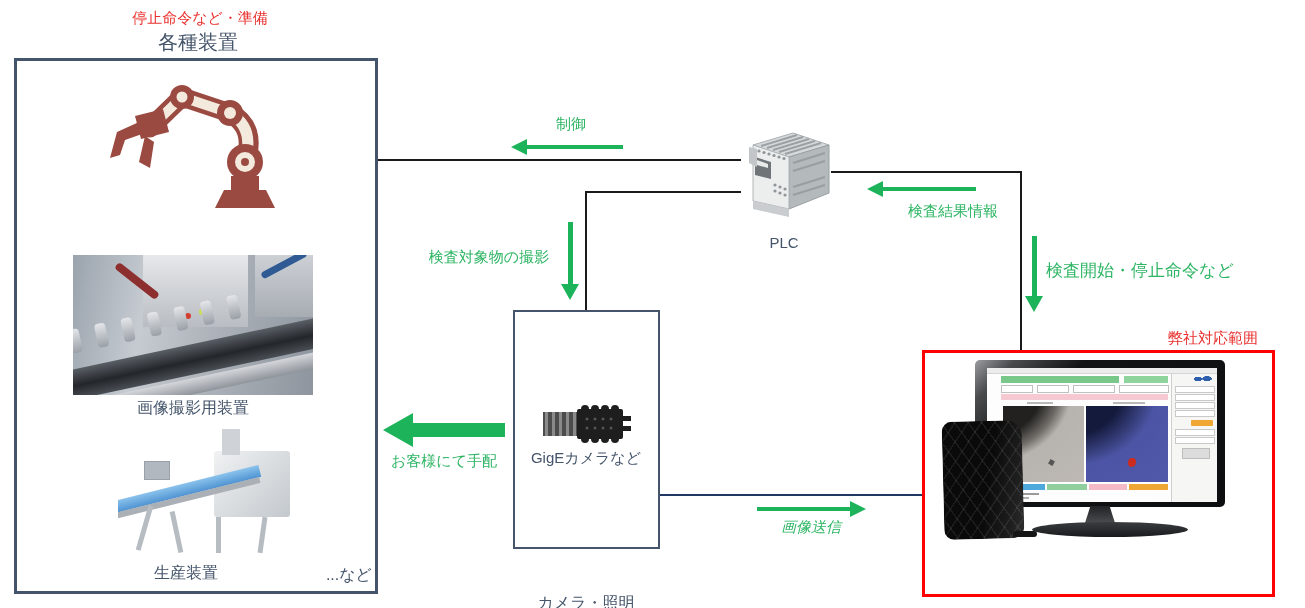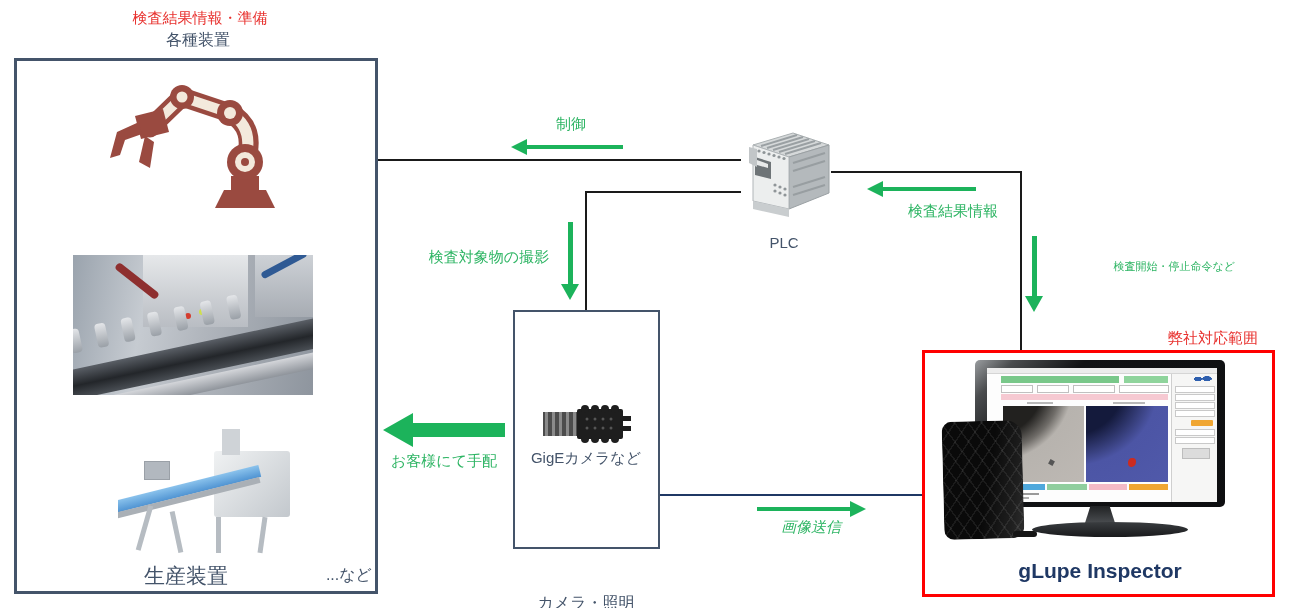--- a/index.html
+++ b/index.html
@@ -24,22 +24,22 @@
   
   .photo{position:absolute;overflow:hidden;}
   
   .mini{position:absolute;}
 </style>
 </head>
 <body>
 
 <div id="stage">
 
-  <div class="txt red" style="left:80px;top:9px;width:240px;font-size:15px;">検査結果情報・準備</div>
-  <div class="txt slate" style="left:98px;top:30px;width:200px;font-size:16px;">各種装置</div>
+  <div class="txt red" style="left:80px;top:9px;width:240px;font-size:15px;">停止命令など・準備</div>
+  <div class="txt slate" style="left:98px;top:30px;width:200px;font-size:20px;">各種装置</div>
 
   <div class="box" style="left:14px;top:58px;width:364px;height:536px;"></div>
 
   <svg class="abs" style="left:105px;top:76px;" width="180" height="142" viewBox="0 0 180 142">
 
     <path d="M110,132 L170,132 L161,114 L119,114 Z" fill="#9a4a40"></path>
     <rect x="126" y="100" width="28" height="16" fill="#9a4a40"></rect>
 
     <path d="M125,37 Q152,52 140,86" fill="none" stroke="#9a4a40" stroke-width="20" stroke-linecap="round"></path>
     <path d="M125,37 Q150,52 140,84" fill="none" stroke="#f3e9dc" stroke-width="11" stroke-linecap="round"></path>
@@ -77,33 +77,34 @@
       <div style="width:11px;height:24px;background:linear-gradient(#e4e6e9,#9aa0a7);border-radius:4px;"></div>
       <div style="width:11px;height:24px;background:linear-gradient(#e4e6e9,#9aa0a7);border-radius:4px;"></div>
       <div style="width:11px;height:24px;background:linear-gradient(#e4e6e9,#9aa0a7);border-radius:4px;"></div>
       <div style="width:11px;height:24px;background:linear-gradient(#e4e6e9,#9aa0a7);border-radius:4px;"></div>
       <div style="width:11px;height:24px;background:linear-gradient(#e4e6e9,#9aa0a7);border-radius:4px;"></div>
       <div style="width:11px;height:24px;background:linear-gradient(#e4e6e9,#9aa0a7);border-radius:4px;"></div>
     </div>
     <div class="abs" style="left:-24px;top:88px;width:300px;height:30px;background:linear-gradient(#5a5f66,#23262a 55%,#4a4f55);transform:rotate(-12deg);"></div>
     <div class="abs" style="left:-24px;top:122px;width:300px;height:16px;background:linear-gradient(#d4d6da,#8f949b);transform:rotate(-12deg);"></div>
   </div>
+  <div class="txt slate" style="left:93px;top:398px;width:200px;font-size:16px;">画像撮影用装置</div>
 
   <div class="photo" style="left:118px;top:423px;width:180px;height:133px;background:#fff;">
     <div class="abs" style="left:96px;top:28px;width:76px;height:66px;background:linear-gradient(135deg,#f0f2f3,#c3c8cd);border-radius:3px;"></div>
     <div class="abs" style="left:104px;top:6px;width:18px;height:26px;background:#cfd3d7;"></div>
     <div class="abs" style="left:26px;top:38px;width:24px;height:17px;background:#b2b8bf;border:1px solid #9aa0a7;"></div>
     <div class="abs" style="left:-6px;top:60px;width:150px;height:12px;background:linear-gradient(#8ac2ec,#4f93d2);transform:rotate(-14deg);"></div>
     <div class="abs" style="left:-6px;top:72px;width:150px;height:6px;background:#aab0b6;transform:rotate(-14deg);"></div>
     <div class="abs" style="left:24px;top:82px;width:5px;height:46px;background:#b6bcc2;transform:rotate(16deg);"></div>
     <div class="abs" style="left:56px;top:88px;width:5px;height:42px;background:#b6bcc2;transform:rotate(-12deg);"></div>
     <div class="abs" style="left:98px;top:94px;width:5px;height:36px;background:#b6bcc2;"></div>
     <div class="abs" style="left:142px;top:94px;width:5px;height:36px;background:#b6bcc2;transform:rotate(8deg);"></div>
   </div>
-  <div class="txt slate" style="left:86px;top:563px;width:200px;font-size:21px;">生産装置</div>
+  <div class="txt slate" style="left:86px;top:563px;width:200px;font-size:16px;">生産装置</div>
   <div class="txt slate" style="left:308px;top:565px;width:64px;font-size:16px;text-align:right;">...など</div>
 
   <div class="line" style="left:378px;top:159px;width:363px;height:2px;"></div>
   <div class="line" style="left:585px;top:191px;width:156px;height:2px;"></div>
   <div class="line" style="left:585px;top:191px;width:2px;height:119px;"></div>
   <div class="line" style="left:831px;top:171px;width:191px;height:2px;"></div>
   <div class="line" style="left:1020px;top:171px;width:2px;height:180px;"></div>
   <div class="navyline" style="left:660px;top:494px;width:263px;height:2px;"></div>
 
   <svg class="abs" style="left:735px;top:127px;" width="100" height="96" viewBox="0 0 100 96">
@@ -151,21 +152,21 @@
   <div class="stem-h" style="left:882px;top:187px;width:94px;"></div>
   <div class="tri tri-left" style="left:867px;top:181px;"></div>
   <div class="txt green" style="left:878px;top:202px;width:150px;font-size:15px;">検査結果情報</div>
 
   <div class="stem-v" style="left:568px;top:222px;height:64px;"></div>
   <div class="tri tri-down" style="left:561px;top:284px;"></div>
   <div class="txt green" style="left:409px;top:248px;width:160px;font-size:15px;">検査対象物の撮影</div>
 
   <div class="stem-v" style="left:1032px;top:236px;height:62px;"></div>
   <div class="tri tri-down" style="left:1025px;top:296px;"></div>
-  <div class="txt green" style="left:1045px;top:260px;width:190px;font-size:11px;text-align:right;">検査開始・停止命令など</div>
+  <div class="txt green" style="left:1045px;top:260px;width:190px;font-size:17px;text-align:center;">検査開始・停止命令など</div>
 
   <svg class="abs" style="left:383px;top:413px;" width="122" height="34" viewBox="0 0 122 34">
     <polygon points="0,17 30,0 30,10 122,10 122,24 30,24 30,34" fill="#1cb35b"></polygon>
   </svg>
   <div class="txt green" style="left:369px;top:452px;width:150px;font-size:15px;">お客様にて手配</div>
 
   <div class="stem-h" style="left:757px;top:507px;width:95px;"></div>
   <div class="tri tri-right" style="left:850px;top:501px;"></div>
   <div class="txt green" style="left:751px;top:518px;width:120px;font-size:15px;font-style:italic;">画像送信</div>
 
@@ -256,15 +257,14 @@
   </div>
 
   <div class="abs" style="left:943px;top:421px;width:80px;height:118px;border-radius:10px 16px 12px 10px;
        background:
          repeating-linear-gradient(55deg, rgba(255,255,255,0.07) 0 1.5px, transparent 1.5px 11px),
          repeating-linear-gradient(-55deg, rgba(255,255,255,0.07) 0 1.5px, transparent 1.5px 11px),
          linear-gradient(100deg,#0a0a0a 55%,#1f1f1f 85%,#2e2e2e 100%);
        transform:rotate(-1.5deg);"></div>
   <div class="abs" style="left:1013px;top:531px;width:24px;height:6px;background:#161616;border-radius:3px;"></div>
 
-  <div class="txt navybold" style="left:975px;top:558px;width:250px;font-size:21px;">gLupe Inspector</div>
 
 </div>
 
 </body></html>

